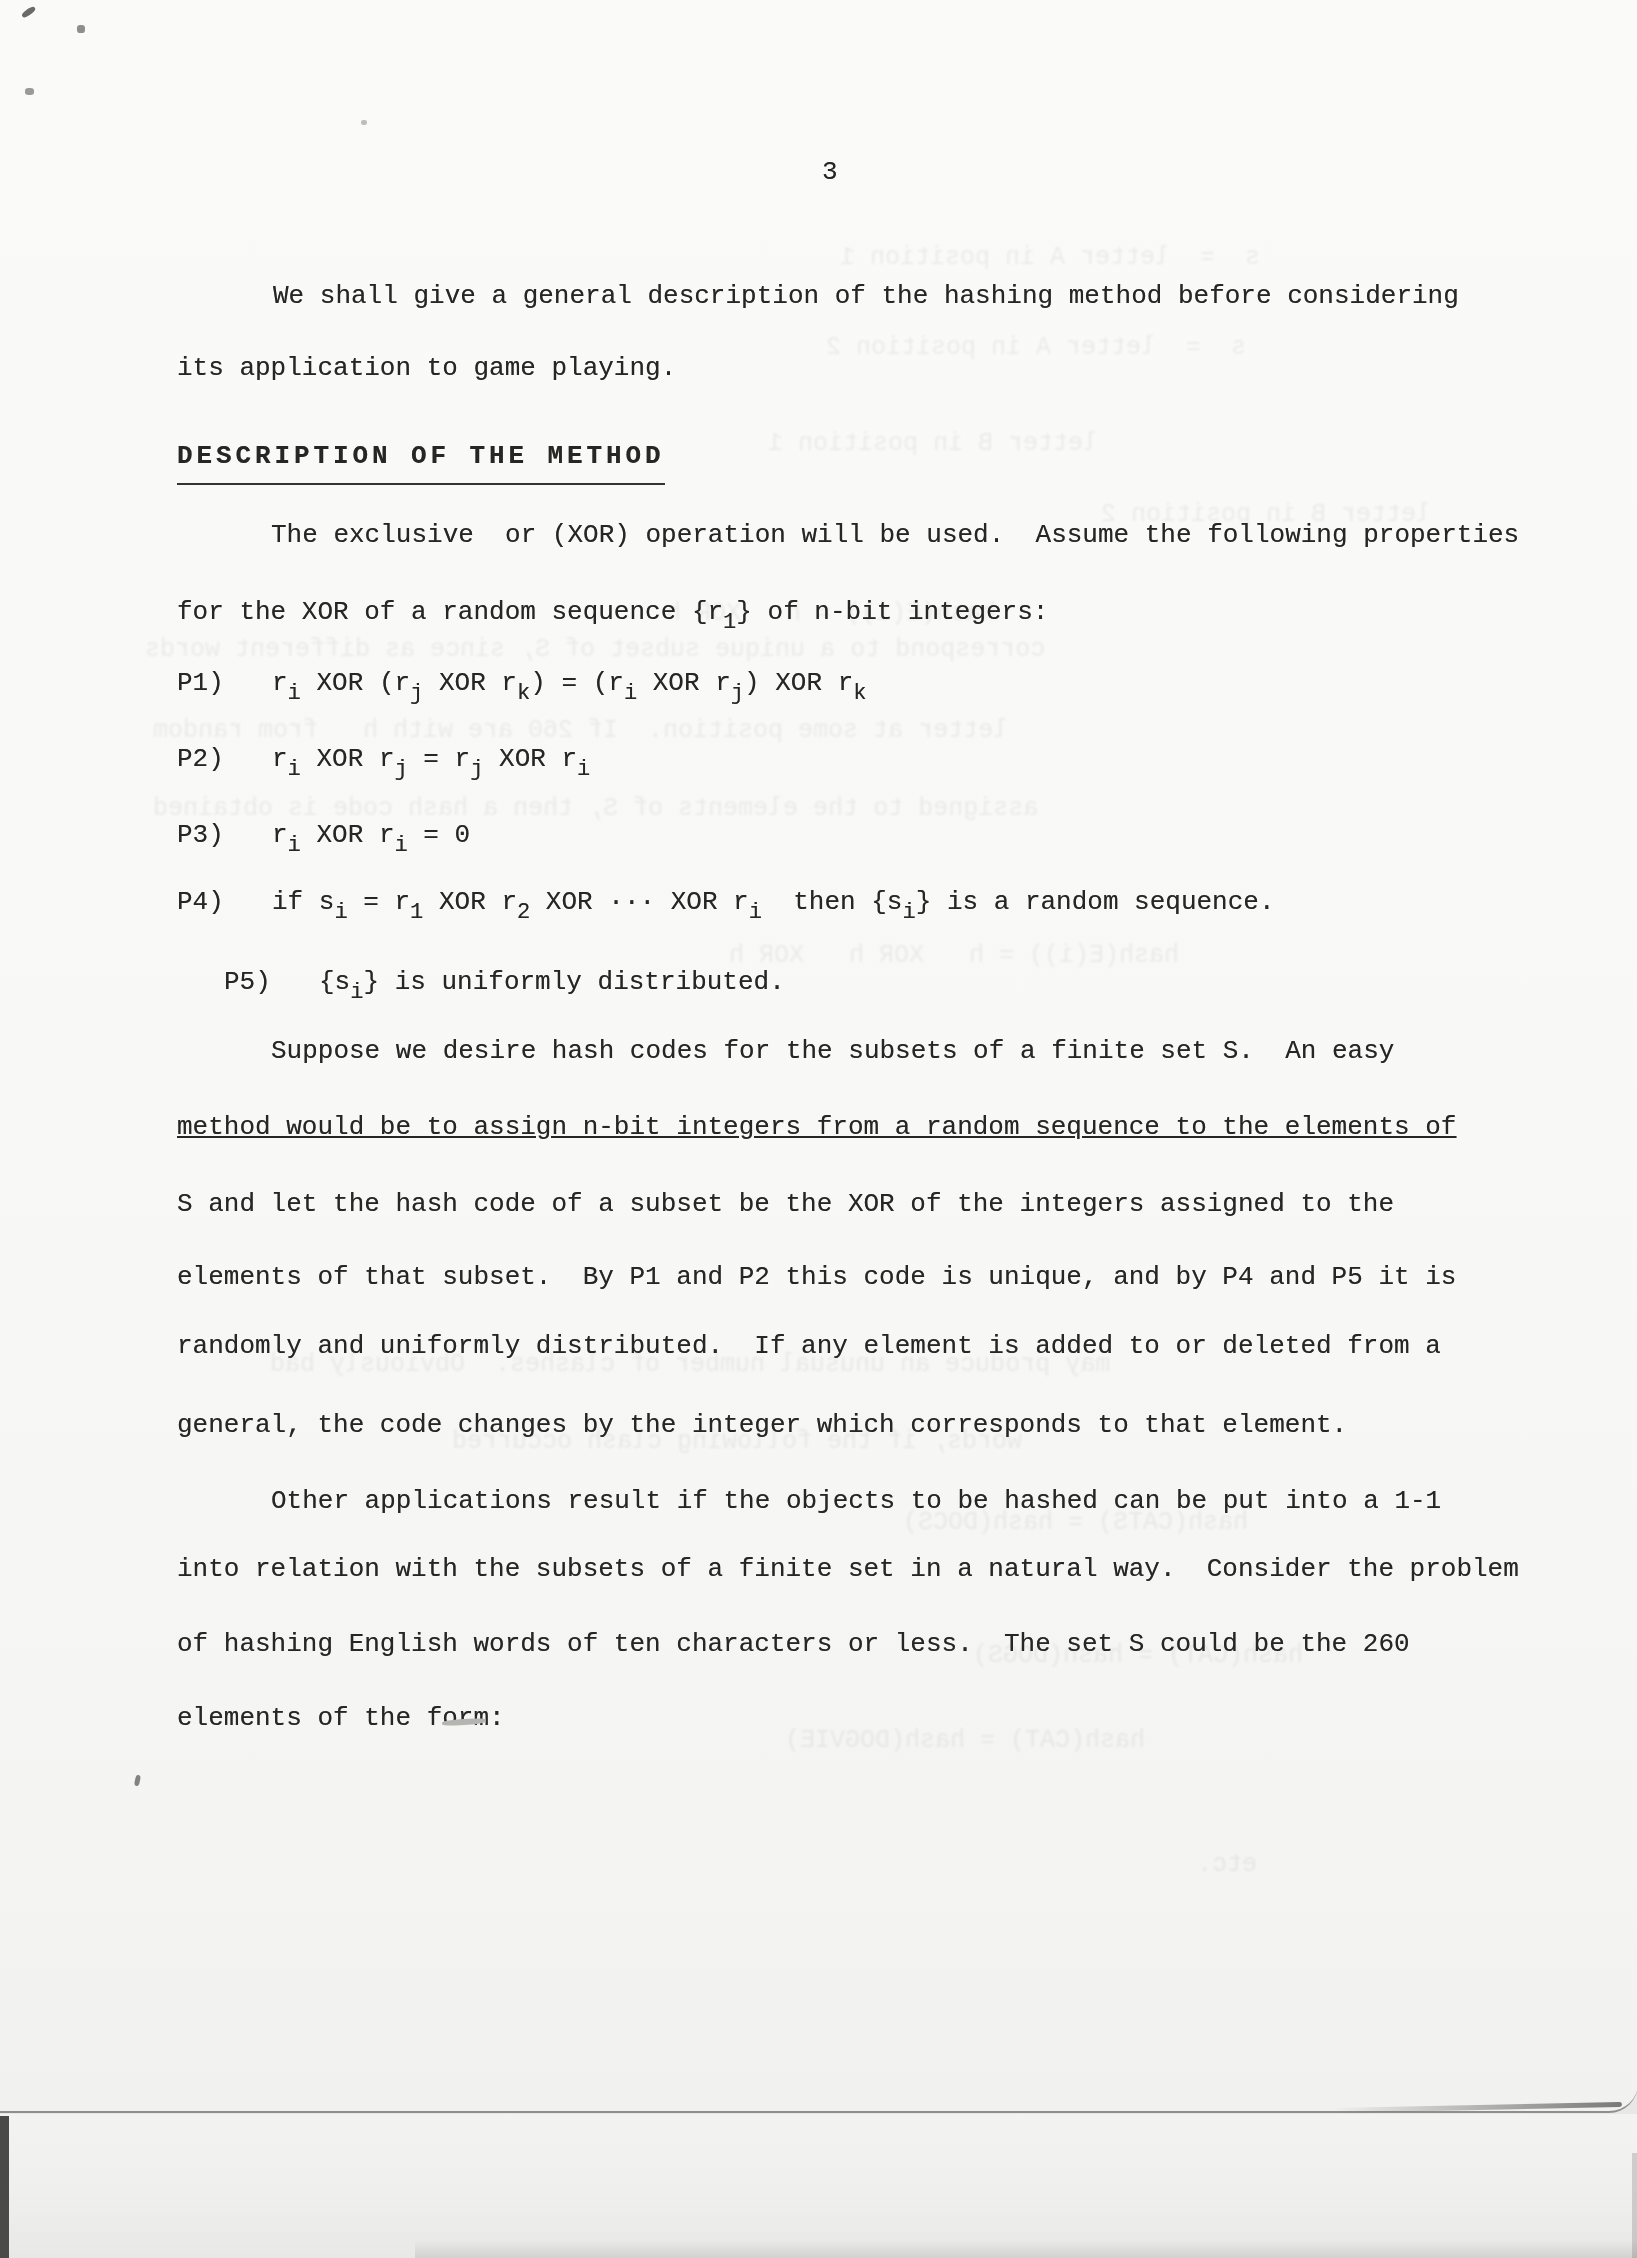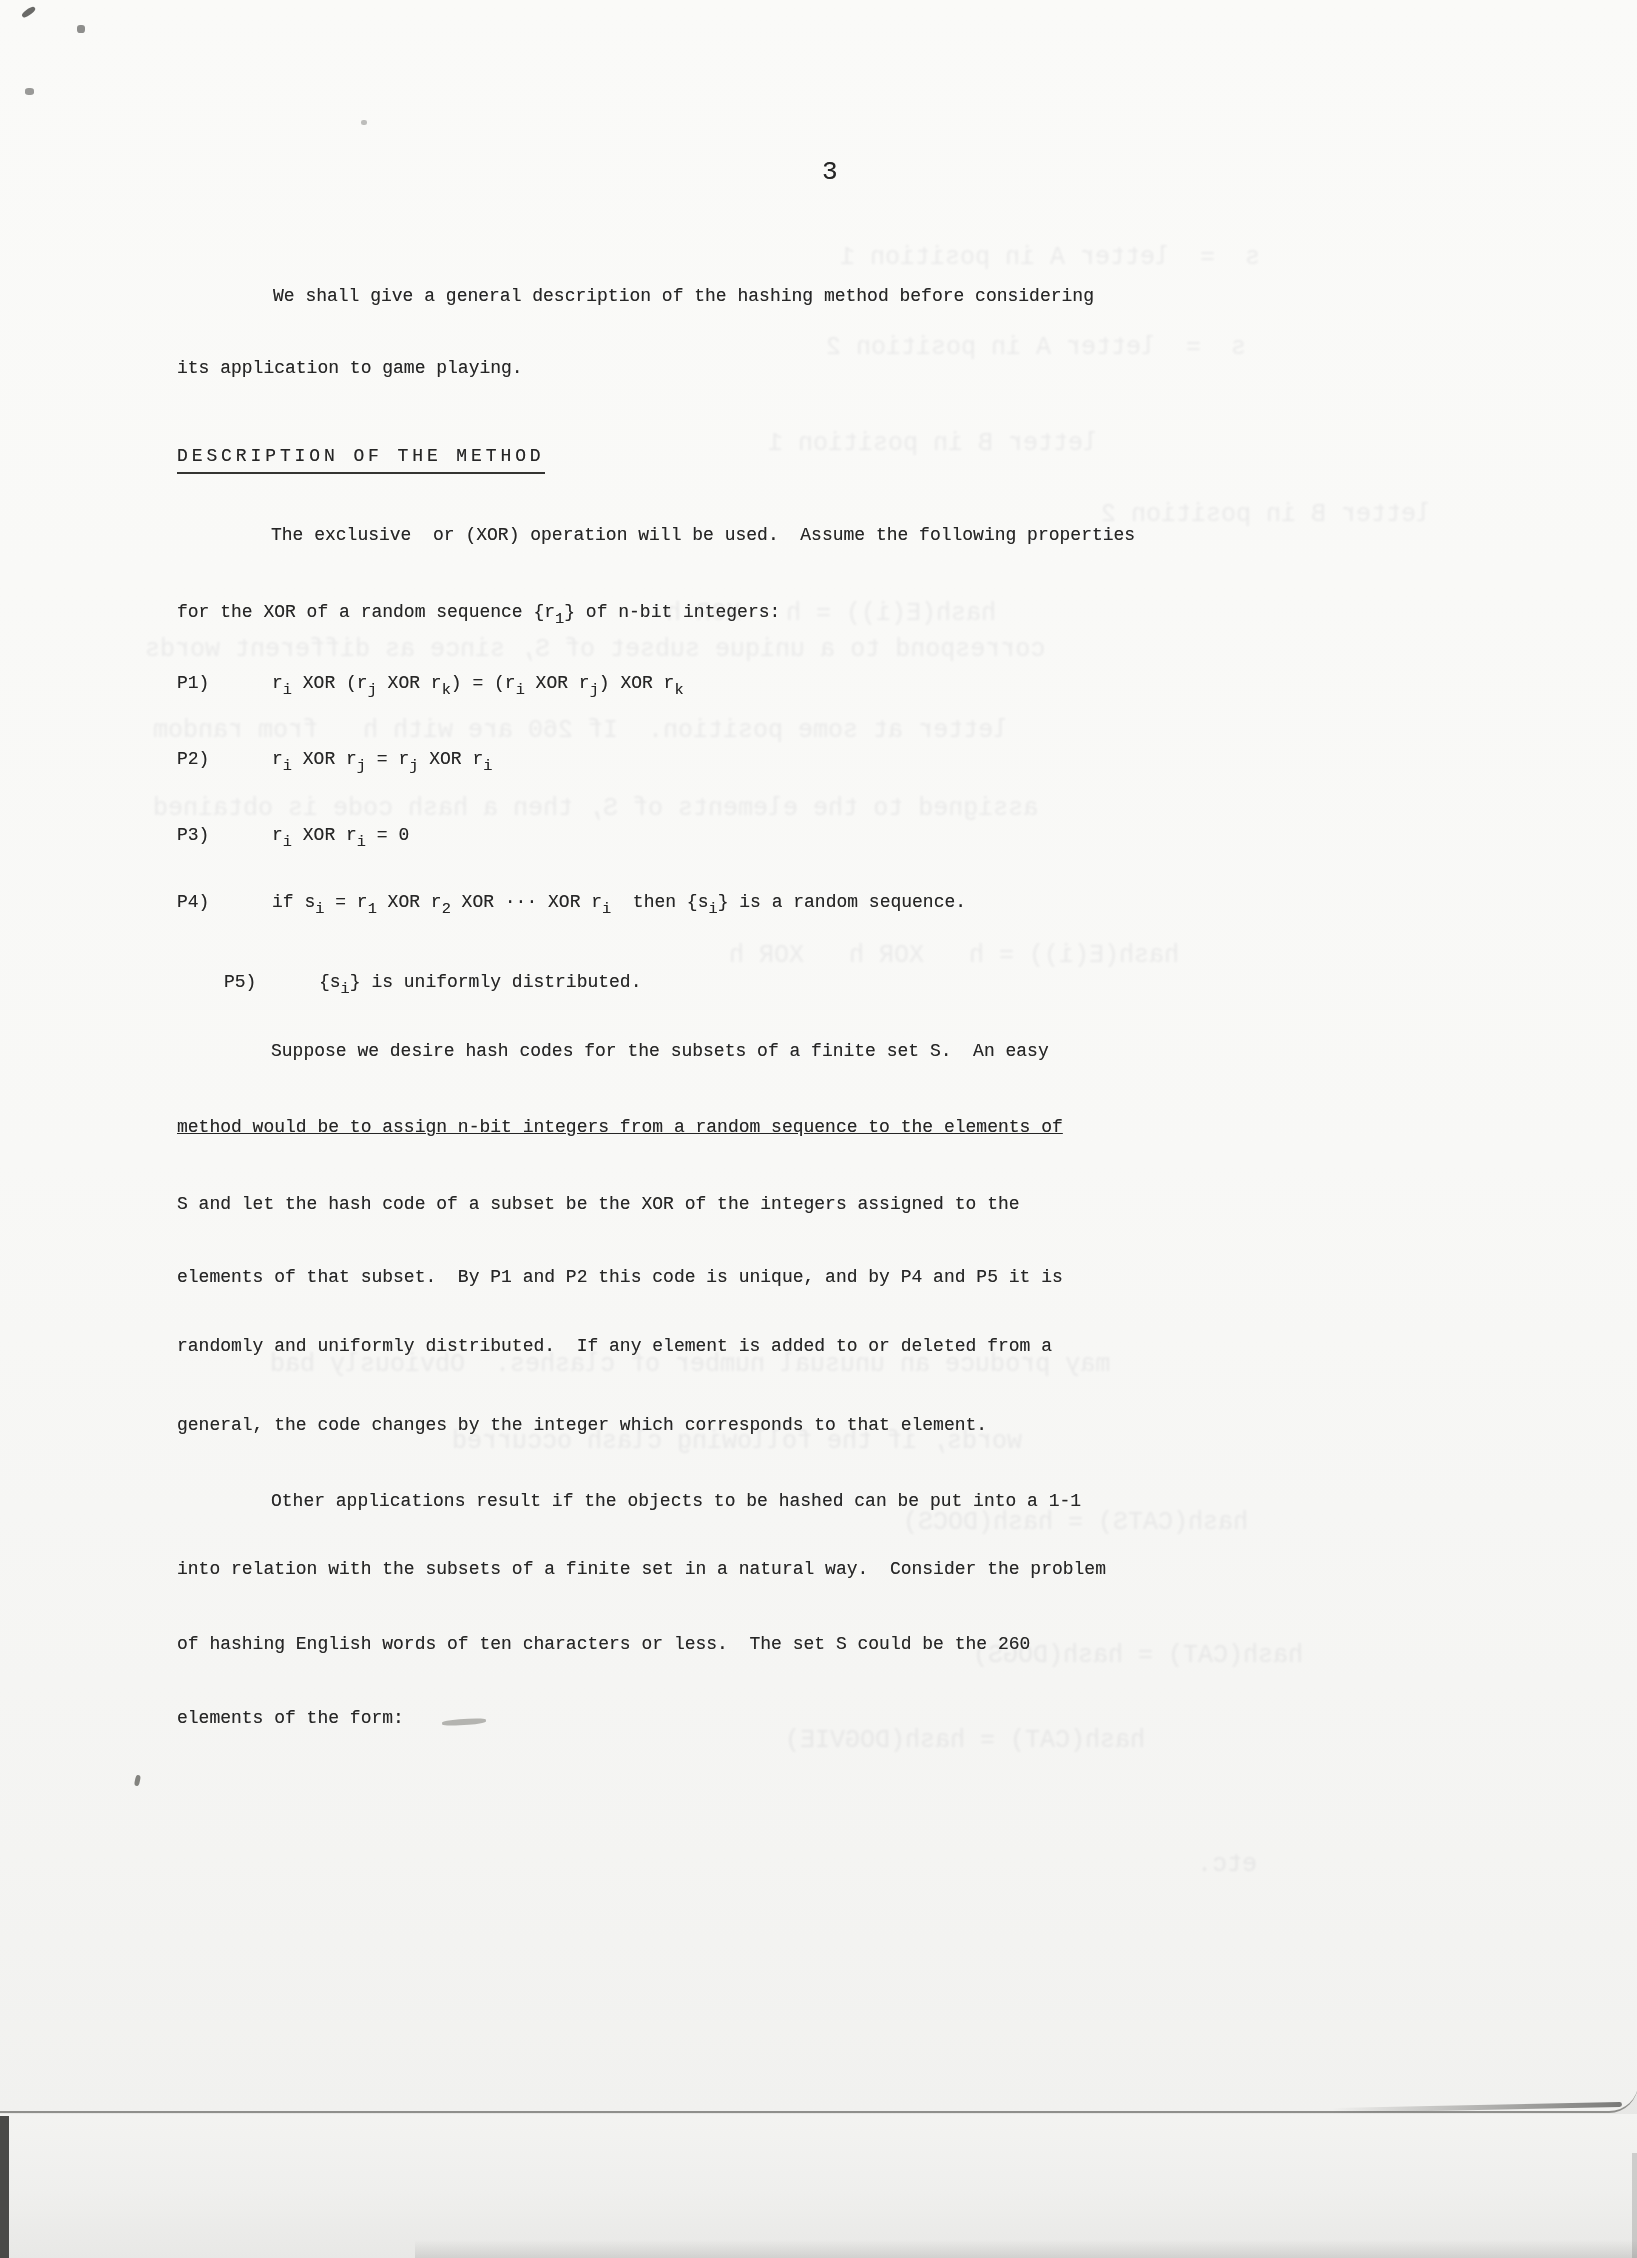--- a/index.html
+++ b/index.html
@@ -34,35 +34,36 @@
     position:absolute;left:0;top:2116px;width:8.7px;height:142px;
     background:#4a4a48;
   }
   .right-strip{
     position:absolute;right:0;top:2153px;width:5.8px;height:105px;
     background:rgba(100,100,98,.25);
   }
   
   .line{
     position:absolute;
-    font-size:18px;line-height:32px;
+    font-size:26px;line-height:32px;
     color:#262626;
     white-space:pre;
     text-shadow:0 0 0.6px rgba(20,20,20,.45);
   }
   .line .sub{
     display:inline-block;
     font-size:.85em;
     transform:translateY(.42em);
   }
   .line .plabel{display:inline-block;width:95px;}
   .heading{
     letter-spacing:3.9px;
     border-bottom:2.9px solid #343432;
-    padding-bottom:0;
+    padding-bottom:11px;
+    font-weight:bold;
   }
   .pageno{
     position:absolute;left:822px;top:157px;
     font-size:26px;color:#262626;
     text-shadow:0 0 0.6px rgba(20,20,20,.45);
   }
   
   .ghost{
     position:absolute;
     font-size:25px;white-space:pre;

